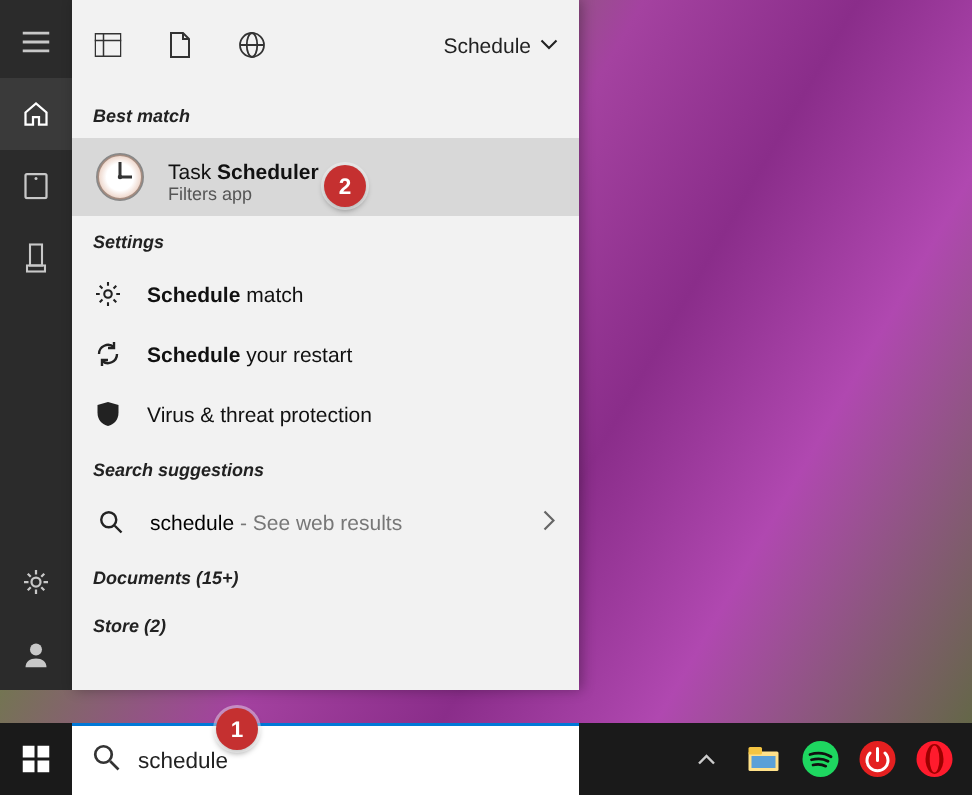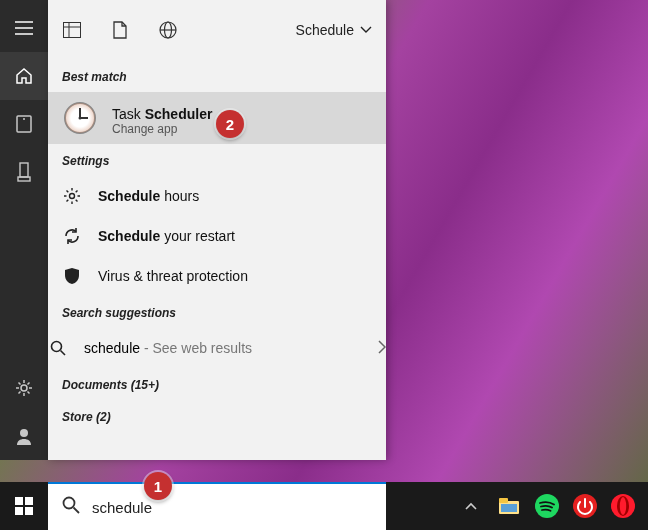--- a/index.html
+++ b/index.html
@@ -12,21 +12,21 @@
   .panel-header { height: 60px; display: flex; align-items: center; padding: 0 14px; gap: 28px; background: #f2f2f2; }
   .header-icon { width: 20px; height: 20px; display: flex; align-items: center; justify-content: center; color: #333; cursor: pointer; }
   .filters { margin-left: auto; display: flex; align-items: center; gap: 6px; font-size: 14px; color: #222; cursor: pointer; }
   .section-label { font-size: 12px; font-weight: 600; color: #222; padding: 10px 14px 8px; font-style: italic; }
   .best-match-item { display: flex; align-items: flex-end; padding: 8px 14px; gap: 14px; background: #d8d8d8; cursor: pointer; position: relative; }
   .best-match-icon { width: 36px; height: 36px; display:flex; align-items:center; justify-content:center; }
   .best-match-text .title { font-size: 14px; color: #111; }
   .best-match-text .subtitle { font-size: 12px; color: #555; }
   .list-item { display: flex; align-items: center; padding: 10px 14px; gap: 16px; cursor: pointer; font-size: 14px; color: #111; }
   .list-icon { width: 20px; height: 20px; display:flex; align-items:center; justify-content:center; color:#222; flex-shrink:0; }
-  .web-row { display:flex; align-items:center; padding:10px 0; gap:16px; font-size:14px; cursor:pointer; }
+  .web-row { display:flex; align-items:center; padding:10px 16px; gap:16px; font-size:14px; cursor:pointer; }
   .web-row .secondary { color:#777; }
   .web-row .chev { margin-left:auto; color:#666; }
   .search-bar { position: absolute; left: 48px; bottom: 0; width: 338px; height: 48px; background: #fff; display: flex; align-items: center; padding: 0 14px; gap: 12px; border-top: 2px solid #0078d7; }
   .search-input { border: none; outline: none; font-size: 15px; flex: 1; color: #222; }
   .taskbar { position: absolute; left: 0; bottom: 0; width: 648px; height: 48px; background: #1a1a1a; display: flex; align-items: center; }
   .start-button { width: 48px; height: 48px; display:flex; align-items:center; justify-content:center; background:#1a1a1a; cursor:pointer; }
   .tray { margin-left:auto; display:flex; align-items:center; gap:4px; padding-right:8px; height:48px; }
   .tray-icon { width:34px; height:34px; display:flex; align-items:center; justify-content:center; cursor:pointer; border-radius:2px; }
   .callout { position:absolute; width:28px; height:28px; border-radius:50%; background:#c53030; color:#fff; display:flex; align-items:center; justify-content:center; font-size:15px; font-weight:600; box-shadow:0 0 0 2px rgba(255,255,255,0.4), 0 2px 4px rgba(0,0,0,0.4); }
   b { font-weight:600; }
@@ -117,34 +117,34 @@
               <stop offset="100%" stop-color="#c86"></stop>
             </radialGradient>
           </defs>
           <line x1="17" y1="17" x2="17" y2="7" stroke="#333" stroke-width="2"></line>
           <line x1="17" y1="17" x2="25" y2="17" stroke="#333" stroke-width="2"></line>
           <circle cx="17" cy="17" r="1.5" fill="#333"></circle>
         </svg>
     </div>
     <div class="best-match-text">
       <div class="title"><span>Task </span><b>Scheduler</b></div>
-      <div class="subtitle">Change app</div>
+      <div class="subtitle">Filters app</div>
     </div>
   </div>
 
   <div class="section-label">Settings</div>
 
   <div class="list-item">
     <div class="list-icon">
       <svg width="18" height="18" viewBox="0 0 18 18">
           <circle cx="9" cy="9" r="2.5" fill="none" stroke="#222" stroke-width="1.4"></circle>
           <path d="M9 1v2.5M9 14.5V17M1 9h2.5M14.5 9H17M3.5 3.5l1.8 1.8M12.7 12.7l1.8 1.8M14.5 3.5l-1.8 1.8M5.3 12.7l-1.8 1.8" stroke="#222" stroke-width="1.4"></path>
         </svg>
     </div>
-    <span><b>Schedule</b><span> hours</span></span>
+    <span><b>Schedule</b><span> match</span></span>
   </div>
 
   <div class="list-item">
     <div class="list-icon">
       <svg width="18" height="18" viewBox="0 0 18 18">
           <path d="M3 9a6 6 0 0 1 10-4.5M15 9a6 6 0 0 1-10 4.5" fill="none" stroke="#222" stroke-width="1.6"></path>
           <path d="M13 1v4h-4M5 17v-4h4" fill="none" stroke="#222" stroke-width="1.6"></path>
         </svg>
     </div>
     <span><b>Schedule</b><span> your restart</span></span>

